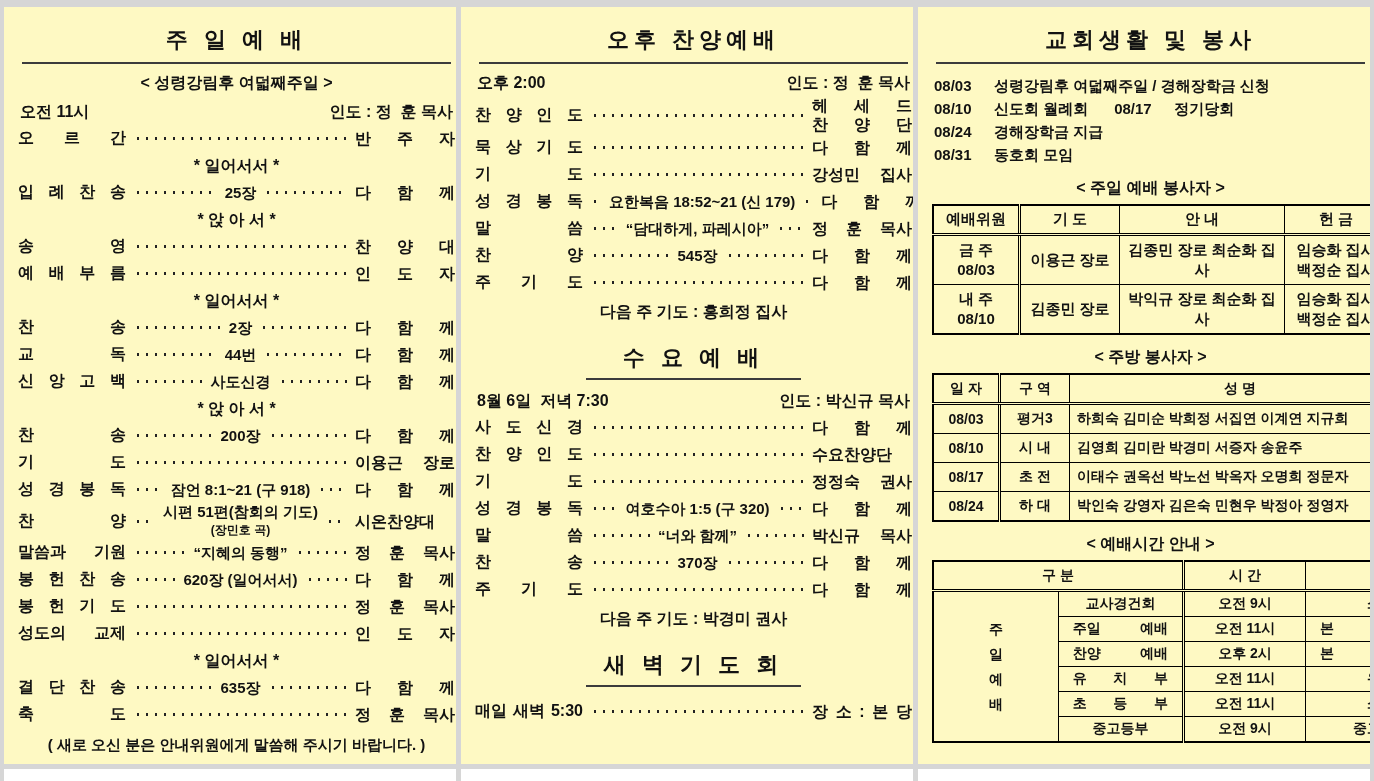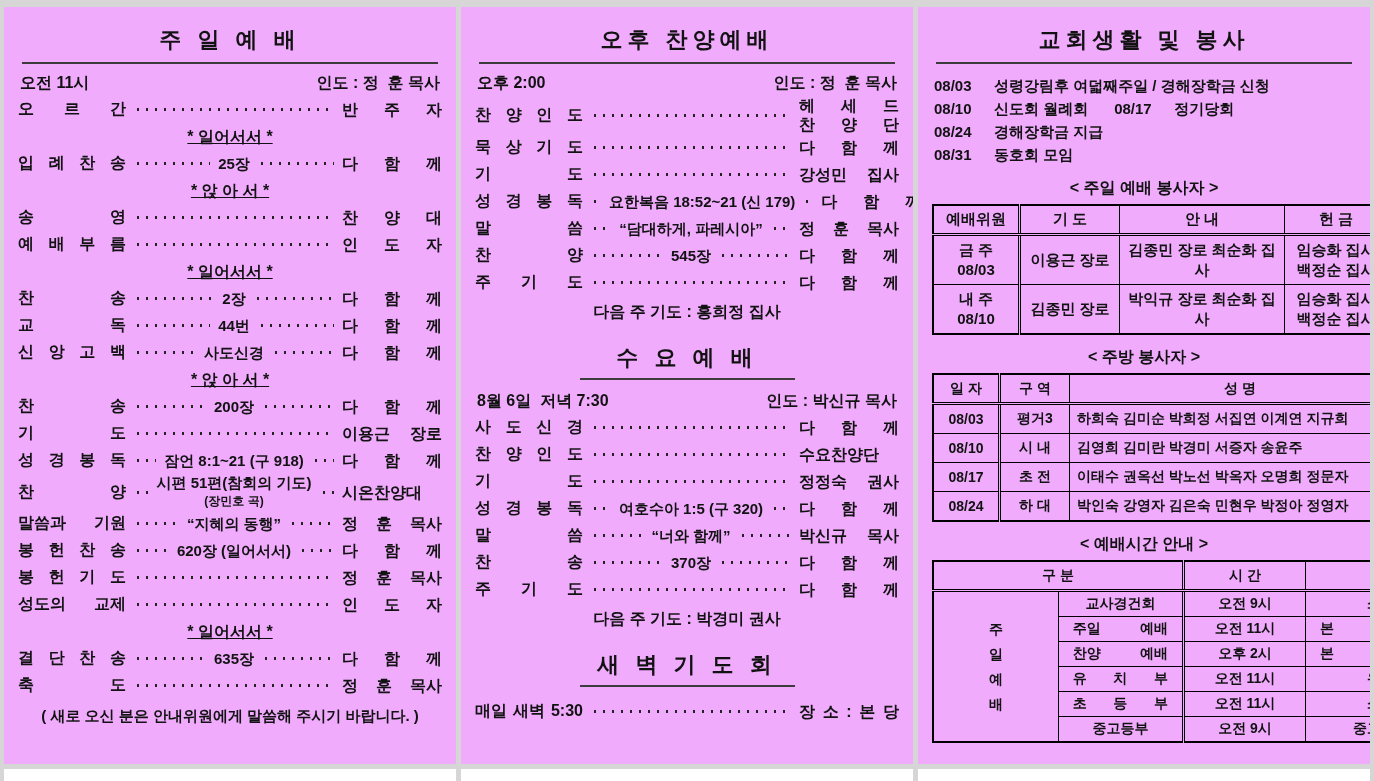--- a/index.html
+++ b/index.html
@@ -4,22 +4,22 @@
 <style>
   html,body{margin:0;padding:0;}
   body{
     width:1374px;height:781px;overflow:hidden;
     background:#d6d6d6;
     font-family:"Liberation Sans","DejaVu Sans",sans-serif;
     color:#121212;
   }
   .board{display:flex;gap:5px;padding:7px 4px 0 4px;box-sizing:border-box;}
   .col{
-    background:#f0abfc;flex:1 1 0;height:757px;box-sizing:border-box;
-    padding:12px 14px 0 14px;overflow:hidden;
+    background:#fef9c3;flex:1 1 0;height:757px;box-sizing:border-box;
+    padding:12px 1px 0 14px;overflow:hidden;
   }
   .bottom-row{display:flex;gap:5px;padding:0 4px;margin-top:5px;}
   .bottom-row .sliver{background:#ffffff;flex:1 1 0;height:14px;}
 
   
   .svc-title{
     margin:6px 0 0 0;text-align:center;font-size:22px;font-weight:bold;
     letter-spacing:5px;white-space:pre;
   }
   .rule{border-top:2px solid #3c3c3c;margin:7px 4px 9px 4px;}
@@ -32,21 +32,21 @@
   .row{display:flex;align-items:center;min-height:27px;font-weight:bold;font-size:16px;}
   .lbl{flex:0 0 108px;text-align:justify;text-align-last:justify;}
   .rgt{flex:0 0 100px;text-align:justify;text-align-last:justify;white-space:pre-line;line-height:19px;}
   .ctr{flex:0 0 auto;text-align:center;font-size:15px;line-height:18px;}
   .ctr .sub{display:block;font-size:12px;text-align:center;}
   .lead{
     flex:1 1 12px;min-width:10px;height:7px;margin:0 8px;align-self:center;
     background-image:radial-gradient(circle 1.3px at 4px 3.5px,#222 97%,transparent);
     background-size:9px 7px;background-repeat:repeat-x;background-position:left center;
   }
-  .divider{text-align:center;font-weight:bold;font-size:16px;min-height:27px;line-height:27px;text-decoration:underline;}
+  .divider{text-align:center;font-weight:bold;font-size:16px;min-height:27px;line-height:27px;}
   .footer-line{text-align:center;font-weight:bold;font-size:16px;margin:6px 0 2px 0;}
   .note{text-align:center;font-weight:bold;font-size:15px;margin-top:8px;}
   .svc + .svc{margin-top:20px;}
 
   
   .anns{margin:10px 2px 0 2px;}
   .ann{display:flex;font-weight:bold;font-size:15px;line-height:23px;}
   .ann .date{flex:0 0 52px;}
   .ann .txt{margin-left:8px;}
   .ann .date2{flex:0 0 52px;margin-left:26px;}
@@ -85,20 +85,21 @@
 </style>
 </head>
 <body>
 
 <div class="board">
 
   <div class="col">
     <section class="svc">
       <h2 class="svc-title">주 일 예 배</h2>
       <div class="rule"></div>
+      <div class="subtitle">&lt; 성령강림후 여덟째주일 &gt;</div>
       <div class="intro">
         <span>오전 11시</span>
         <span>인도 : 정  훈 목사</span>
       </div>
       <div class="items">
           <div class="row">
             <div class="lbl">오 르 간</div>
             <span class="lead"></span>
             <div class="rgt">반 주 자</div>
           </div>

